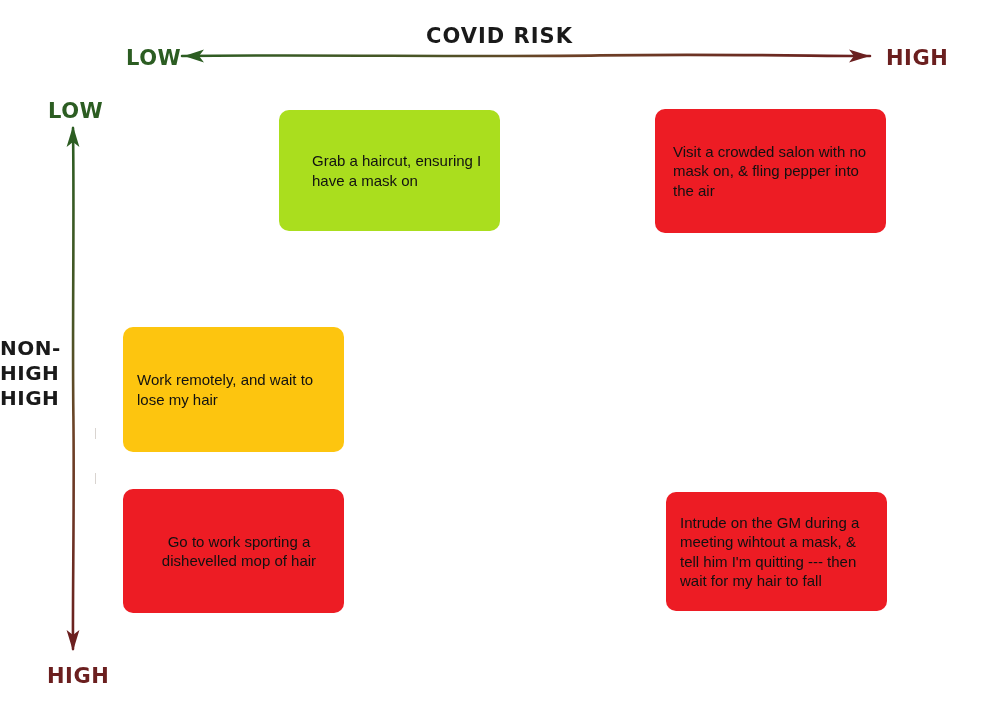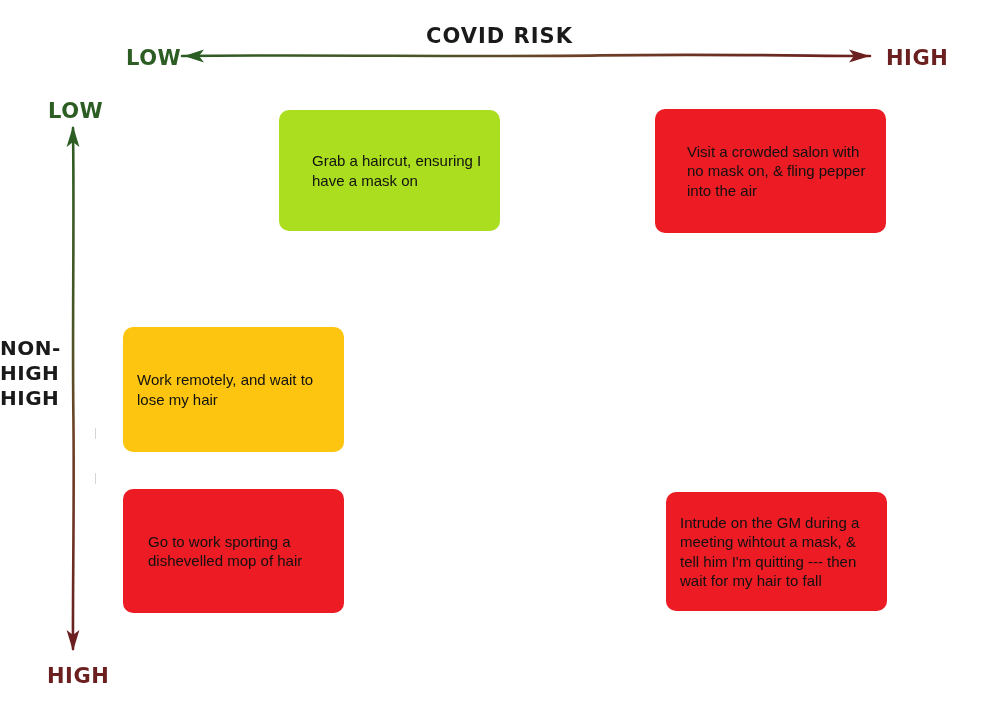--- a/index.html
+++ b/index.html
@@ -94,23 +94,23 @@
     width: 100%;
   }
 
   #note-box-haircut   { left: 279px; top: 99px;  width: 221px; height: 121px; background: #aade1e; padding-left: 17px; }
   #note-box-salon     { left: 655px; top: 98px;  width: 231px; height: 124px; background: #ed1c24; }
   #note-box-remote    { left: 123px; top: 316px; width: 221px; height: 125px; background: #fdc50f; }
   #note-box-dishevel  { left: 123px; top: 478px; width: 221px; height: 124px; background: #ed1c24; }
   #note-box-intrude   { left: 666px; top: 481px; width: 221px; height: 119px; background: #ed1c24; }
 
   #note-box-haircut  .note-text { padding-left: 16px; }
-  #note-box-salon    .note-text { padding-left: 32px; }
+  #note-box-salon    .note-text { padding-left: 18px; }
   #note-box-remote   .note-text { }
-  #note-box-dishevel .note-text { padding-left: 25px; }
+  #note-box-dishevel .note-text { padding-left: 25px; text-align: center; }
   #note-box-intrude  .note-text { }
 
   
   .axis-artifact {
     position: absolute;
     width: 1px;
     background: #d9d4d0;
   }
   #axis-artifact-upper { left: 95px; top: 417px; height: 11px; }
   #axis-artifact-lower { left: 95px; top: 462px; height: 11px; }

